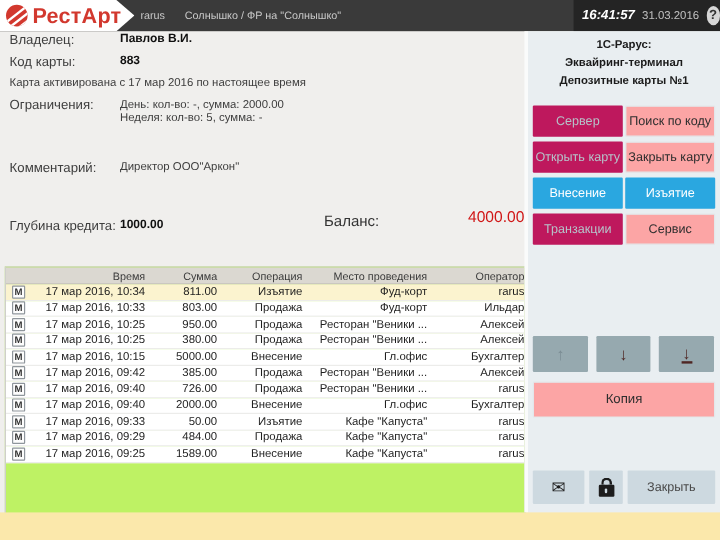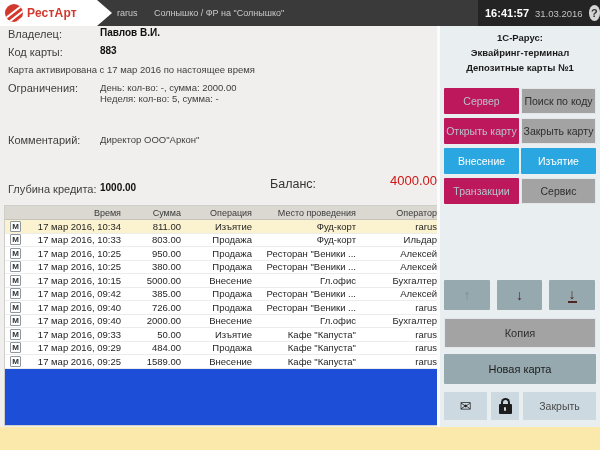--- a/index.html
+++ b/index.html
@@ -6,55 +6,55 @@
   body { font-family:"Liberation Sans", sans-serif; }
   .screen { position:relative; width:600px; height:450px; background:#f0efed; overflow:hidden; }
 
   
   .topbar { position:absolute; top:0; left:0; width:600px; height:26px; background:#3a3a3a; }
   .logo-pennant { position:absolute; left:0; top:0; width:113px; height:26px; background:#fff;
     clip-path:polygon(0 0, 97px 0, 112px 13px, 97px 26px, 0 26px);
     display:flex; align-items:center; padding-left:5px; }
   .logo-circle { width:18px; height:18px; border-radius:50%; background:#d2382e; position:relative; overflow:hidden; flex:none; }
   .logo-circle::before { content:""; position:absolute; left:-4px; top:6px; width:28px; height:2.4px; background:#fff; transform:rotate(-38deg); box-shadow:0 5px 0 #fff, 0 10px 0 #fff; }
-  .logo-text { color:#d2382e; font-weight:bold; font-size:12px; margin-left:4px; letter-spacing:.2px; }
+  .logo-text { color:#d2382e; font-weight:bold; font-size:18px; margin-left:4px; letter-spacing:.2px; }
   .crumb-user { position:absolute; left:117px; top:8px; font-size:9px; color:#c9c9c9; }
   .crumb-path { position:absolute; left:154px; top:8px; font-size:9px; color:#c9c9c9; }
   .clock { position:absolute; right:0; top:0; width:122px; height:26px; background:#242424; display:flex; align-items:center; gap:6px; padding-left:7px; }
-  .time { font-weight:bold; color:#fff; font-size:11px; }
+  .time { font-weight:bold; color:#fff; font-size:11px;font-style:italic; }
   .date { color:#c0c0c0; font-size:9.5px; }
   .help-circle { width:16px; height:16px; border-radius:50%; background:#d6d6d6; color:#333; font-weight:bold; font-size:11px; display:flex; align-items:center; justify-content:center; }
 
   
   .f-label { position:absolute; font-size:11px; color:#3e3e3e; }
   .f-value { position:absolute; font-size:10px; font-weight:bold; color:#101010; }
   .f-line  { position:absolute; font-size:9.5px; color:#3e3e3e; }
   .balance-label { position:absolute; left:270px; top:177px; font-size:12.5px; color:#333; }
   .balance-value { position:absolute; right:163px; top:173px; font-size:13px; color:#d01616; }
 
   
-  .table-wrap { position:absolute; left:4px; top:205px; width:434px; height:221px; background:#1d4ed8; border:1px solid #cfcfca; overflow:hidden; }
+  .table-wrap { position:absolute; left:4px; top:222px; width:434px; height:221px; background:#bef264; border:1px solid #cfcfca; overflow:hidden; }
   .t-header { display:flex; height:14px; align-items:center; background:#dbd8d1; border-bottom:1px solid #c6c3bc; font-size:9px; color:#3a3a3a; }
   .t-row { display:flex; height:13.5px; align-items:center; border-bottom:1px solid #ececea; font-size:9.5px; color:#1f1f1f; background:#fff; }
   .t-row.selected { background:#fbf3cf; }
   .c-icon { width:24px; display:flex; align-items:center; }
   .c-time { width:96px; text-align:right; padding-right:4px; }
   .c-sum  { width:60px; text-align:right; padding-right:4px; }
   .c-op   { width:75px; text-align:right; padding-right:8px; }
   .c-place{ width:98px; text-align:right; padding-right:2px; white-space:nowrap; overflow:hidden; }
   .c-oper { width:79px; text-align:right; padding-right:0; }
   .m-chip { width:11px; height:11px; margin-left:5px; border:1px solid #8f969c; border-radius:1px; background:#fdfdfd; color:#333; font-size:8px; font-weight:bold; display:flex; align-items:center; justify-content:center; }
 
   
   .panel-sep { position:absolute; left:437px; top:26px; width:3px; height:401px; background:#fafbfb; }
   .panel { position:absolute; left:440px; top:26px; width:160px; height:401px; background:#e9eef1; }
   .panel-title { position:absolute; left:442px; top:30px; width:156px; text-align:center; font-weight:bold; font-size:9.5px; line-height:15px; color:#1b1b1b; }
   .btn { position:absolute; display:flex; align-items:center; justify-content:center; font-size:10.5px; border-radius:1px; cursor:default; }
   .btn-disabled { background:#be185d; color:#b6c3ca; }
-  .btn-white { background:#a3a3a3; color:#2e2e2e; border:1px solid #e3e7ea; }
+  .btn-white { background:#fca5a5; color:#2e2e2e; border:1px solid #e3e7ea; }
   .btn-blue { background:#2aa7e0; color:#fff; }
   .btn-teal { background:#96a9af; color:#1c1c1c; }
   .btn-gray { background:#cdd9e0; color:#4a4a4a; }
   .arrow-up { color:#7b8d94; font-size:14px; font-weight:bold; }
   .arrow-down { color:#4f2623; font-size:14px; font-weight:bold; }
   .arrow-down-end { color:#4f2623; font-size:14px; font-weight:bold; border-bottom:2px solid #4f2623; line-height:13px; padding:0 1px; }
   .envelope-glyph { font-size:14px; color:#1d1d1d; }
   .lock-icon { display:flex; flex-direction:column; align-items:center; }
   .lock-shackle { width:9px; height:6px; border:2px solid #1d1d1d; border-bottom:none; border-radius:5px 5px 0 0; }
   .lock-body { width:13px; height:10px; background:#1d1d1d; border-radius:1px; position:relative; }
@@ -250,21 +250,20 @@
     <span class="arrow-up">↑</span>
   </div>
   <div class="btn btn-teal" style="left:497px; top:280px; width:45px; height:30px;">
     <span class="arrow-down">↓</span>
   </div>
   <div class="btn btn-teal" style="left:549px; top:280px; width:46px; height:30px;">
     <span class="arrow-down-end">↓</span>
   </div>
 
   <div class="btn btn-white" style="left:444px; top:318px; width:152px; height:30px; font-size:11px;">Копия</div>
-  <div class="btn btn-teal" style="left:444px; top:354px; width:152px; height:30px; font-size:11px;">Новая карта</div>
 
   <div class="btn btn-gray" style="left:444px; top:392px; width:43px; height:28px;">
     <span class="envelope-glyph">✉</span>
   </div>
   <div class="btn btn-gray" style="left:491px; top:392px; width:28px; height:28px;">
     <span class="lock-icon">
       <span class="lock-shackle"></span>
       <span class="lock-body"></span>
     </span>
   </div>

